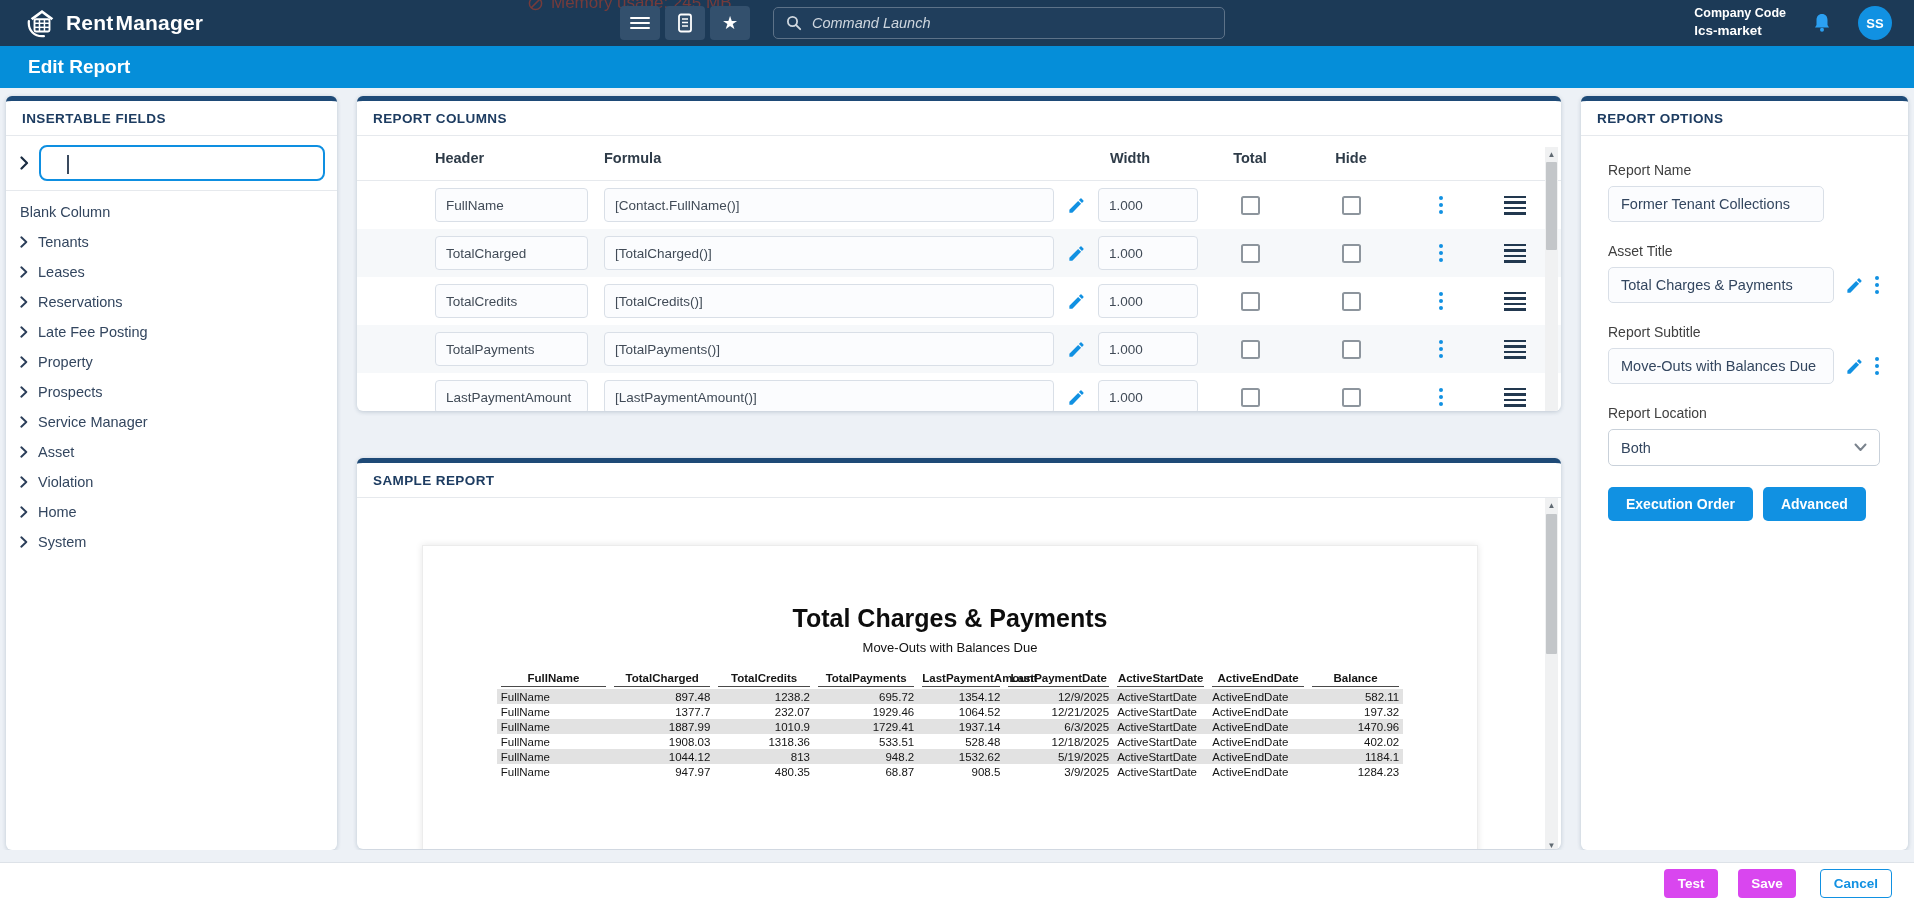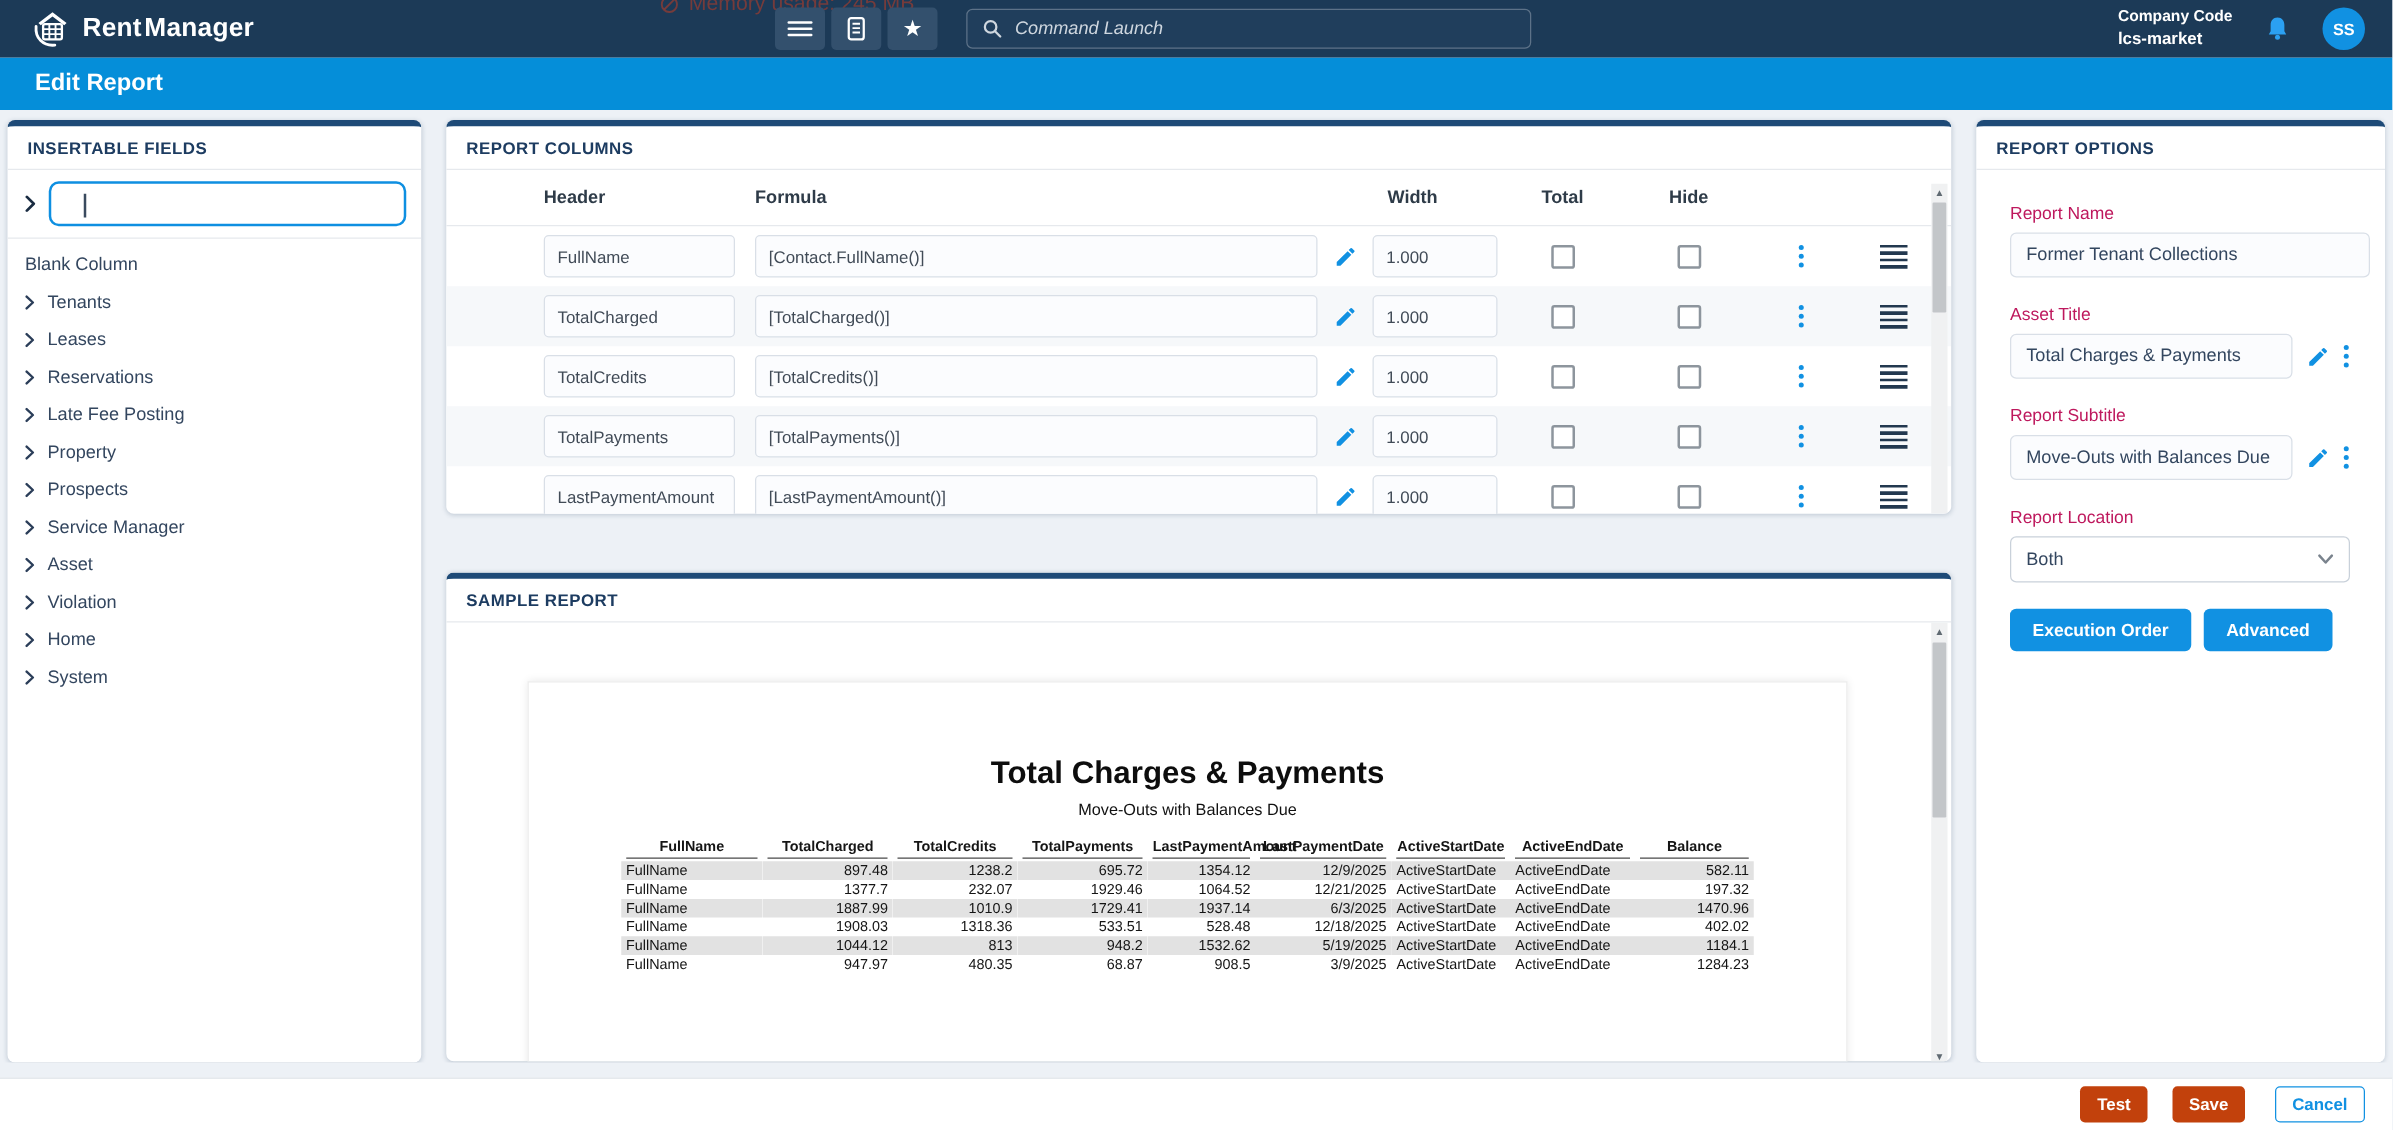--- a/index.html
+++ b/index.html
@@ -81,34 +81,34 @@
   .rp-table { width:86%; margin:16px auto 0; border-collapse:collapse; font-size:11.5px; color:#151515; table-layout:fixed; }
   .rp-table th { font-weight:bold; padding:1px 4px 2px; vertical-align:bottom; line-height:1.15; }
   .rp-table th .th-inner { border-bottom:1.6px solid #4a4a4a; padding-bottom:1px; }
   .rp-table td { padding:1.5px 4px; white-space:nowrap; overflow:hidden; }
   .rp-table tr.alt td { background:#e2e2e2; }
   .al { text-align:left; } .ar { text-align:right; } .ac { text-align:center; }
 
   
   .right-panel { width:327px; height:754px; }
   .ro-body { padding:26px 28px 0 27px; }
-  .ro-label { font-size:14px; color:#be185d; margin-bottom:8px; }
+  .ro-label { font-size:14px; color:#404040; margin-bottom:8px; }
   .ro-field { margin-bottom:21px; }
   .ro-input { height:36px; border:1px solid #d9dfe7; border-radius:5px; background:#fbfcfe; padding:0 12px; font-size:14.5px; color:#33465f; font-family:inherit; outline:none; }
-  .ro-input.full { width:288px; }
+  .ro-input.full { width:216px; }
   .ro-row { display:flex; align-items:center; gap:11px; }
   .ro-input.short { width:226px; }
   .ro-select { width:272px; height:37px; border:1px solid #c9d1da; border-radius:5px; background:#fff; display:flex; align-items:center; justify-content:space-between; padding:0 12px; font-size:14.5px; color:#33465f; cursor:pointer; }
   .ro-buttons { display:flex; gap:10px; margin-top:10px; }
   .btn-blue { background:#1191e2; color:#fff; border:none; border-radius:5px; height:34px; padding:0 18px; font-size:14px; font-weight:600; font-family:inherit; cursor:pointer; }
 
   
   .footer { height:42px; background:#fff; border-top:1px solid #dde2e8; display:flex; align-items:center; justify-content:flex-end; padding-right:22px; gap:20px; flex-shrink:0; margin-top:12px; }
   .footer .btn { height:29px; min-width:54px; border-radius:4px; font-size:13.5px; font-weight:600; font-family:inherit; cursor:pointer; padding:0 13px; }
-  .btn-primary { background:#c2410c; color:#fff; border:none; }
+  .btn-primary { background:#d946ef; color:#fff; border:none; }
   .btn-outline { background:#fff; color:#1191e2; border:1.5px solid #1191e2; margin-left:4px; }
 </style>
 </head>
 <body>
 
 <div class="app">
 
   <header class="topbar">
     <div class="memory-overlay">
       <svg width="15" height="15" viewBox="0 0 16 16">

